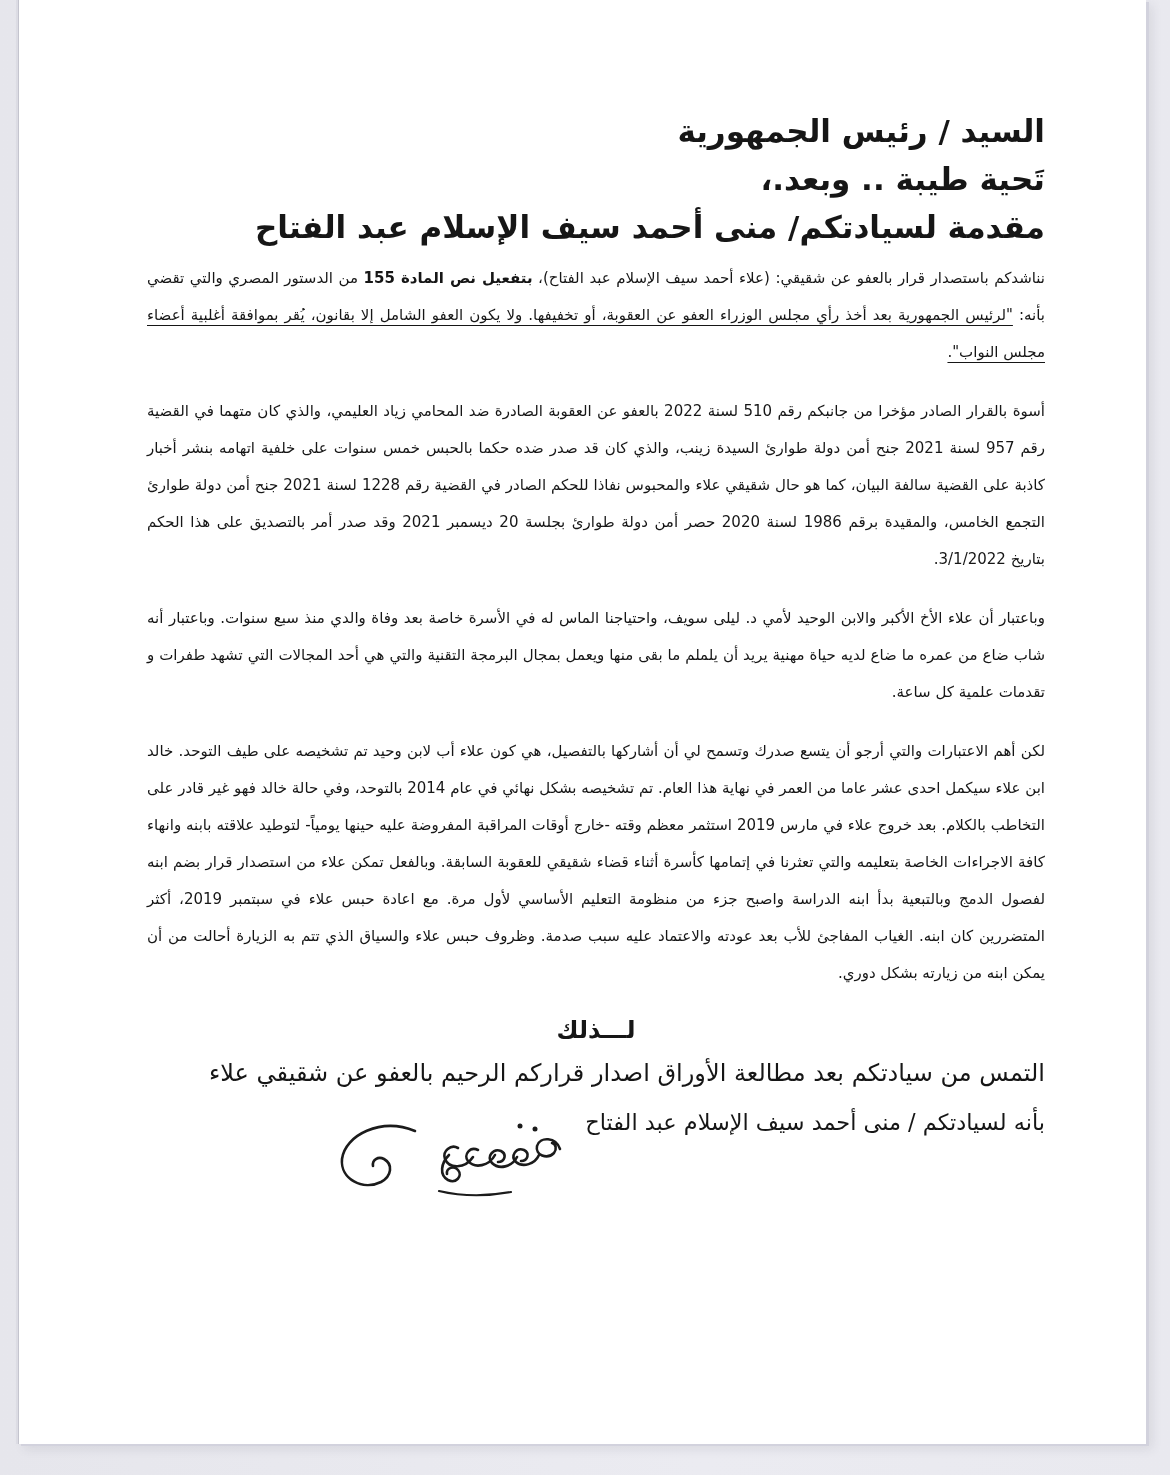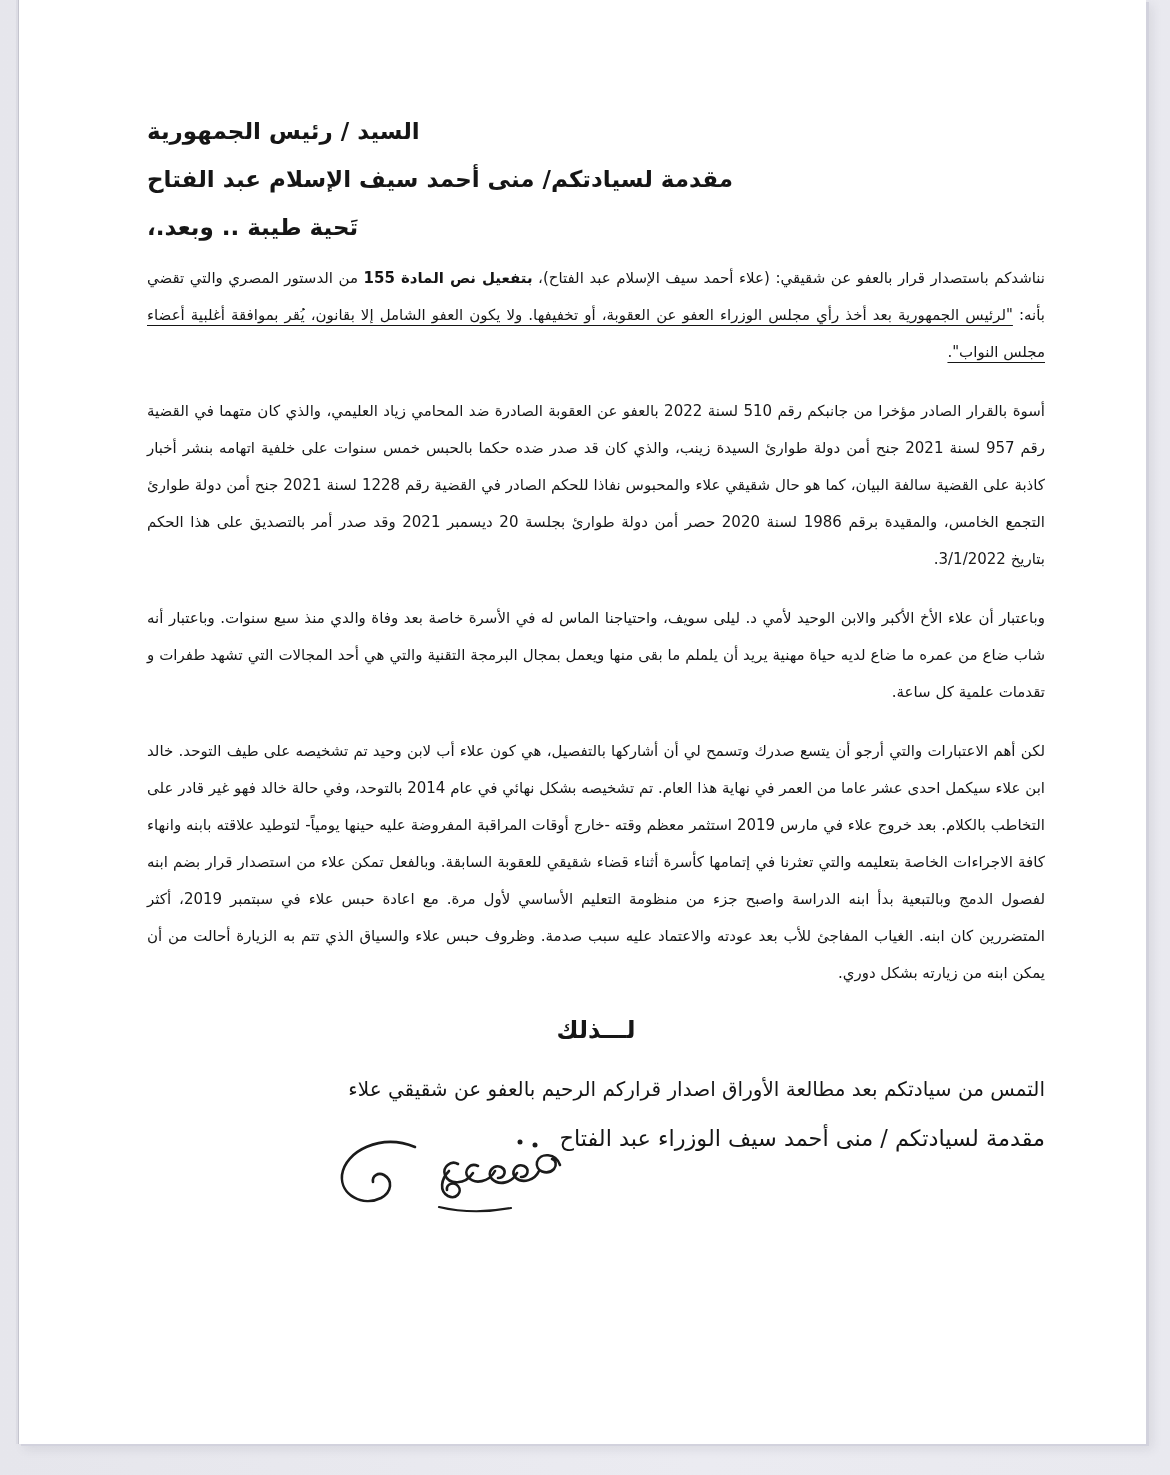--- a/index.html
+++ b/index.html
@@ -23,24 +23,24 @@
                 3px 2px 0 #d2d2dd,
                 6px 5px 10px rgba(60,60,80,0.10);
   }
   .content {
     direction: rtl;
     padding: 116px 101px 0 128px;
     color: #161616;
   }
   .hdr {
     font-weight: bold;
-    font-size: 23px;
+    font-size: 31px;
     line-height: 31px;
     margin: 0 0 17px 0;
-    text-align: left;
+    text-align: right;
   }
   .subject {
     font-weight: bold;
     font-size: 26px;
     line-height: 34px;
     margin: 0 0 15px 0;
     text-align: center;
   }
   .para {
     font-size: 15px;
@@ -48,24 +48,24 @@
     margin: 0 0 22px 0;
     text-align: justify;
   }
   .bold   { font-weight: bold; }
   .uline  { text-decoration: underline; text-underline-offset: 5px; }
   .therefore {
     font-weight: bold;
     font-size: 24px;
     line-height: 32px;
     text-align: center;
-    margin: 8px 0 26px 0;
+    margin: 8px 0 10px 0;
   }
   .closing-request {
-    font-size: 20px;
+    font-size: 24px;
     line-height: 34px;
     text-align: right;
     margin: 0 0 15px 0;
   }
   .sig-area {
     position: relative;
     height: 170px;
   }
   .closing-submitter {
     font-size: 22.4px;
@@ -80,38 +80,38 @@
   }
 </style>
 </head>
 <body>
 
 <div class="viewport">
   <div class="page">
     <div class="content">
 
       <p class="hdr">السيد / رئيس الجمهورية</p>
+      <p class="hdr">تَحية طيبة .. وبعد.،</p>
       <p class="hdr">مقدمة لسيادتكم/ منى أحمد سيف الإسلام عبد الفتاح</p>
-      <p class="hdr">تَحية طيبة .. وبعد.،</p>
 
 
       <p class="para"><span>نناشدكم باستصدار قرار بالعفو عن شقيقي: (علاء أحمد سيف الإسلام عبد الفتاح)، </span><span class="bold">بتفعيل نص المادة 155</span><span> من الدستور المصري والتي تقضي بأنه: </span><span class="uline">"لرئيس الجمهورية بعد أخذ رأي مجلس الوزراء العفو عن العقوبة، أو تخفيفها. ولا يكون العفو الشامل إلا بقانون، يُقر بموافقة أغلبية أعضاء مجلس النواب".</span></p>
 
       <p class="para">أسوة بالقرار الصادر مؤخرا من جانبكم رقم 510 لسنة 2022 بالعفو عن العقوبة الصادرة ضد المحامي زياد العليمي، والذي كان متهما في القضية رقم 957 لسنة 2021 جنح أمن دولة طوارئ السيدة زينب، والذي كان قد صدر ضده حكما بالحبس خمس سنوات على خلفية اتهامه بنشر أخبار كاذبة على القضية سالفة البيان، كما هو حال شقيقي علاء والمحبوس نفاذا للحكم الصادر في القضية رقم 1228 لسنة 2021 جنح أمن دولة طوارئ التجمع الخامس، والمقيدة برقم 1986 لسنة 2020 حصر أمن دولة طوارئ بجلسة 20 ديسمبر 2021 وقد صدر أمر بالتصديق على هذا الحكم بتاريخ 3/1/2022.</p>
 
       <p class="para">وباعتبار أن علاء الأخ الأكبر والابن الوحيد لأمي د. ليلى سويف، واحتياجنا الماس له في الأسرة خاصة بعد وفاة والدي منذ سبع سنوات. وباعتبار أنه شاب ضاع من عمره ما ضاع لديه حياة مهنية يريد أن يلملم ما بقى منها ويعمل بمجال البرمجة التقنية والتي هي أحد المجالات التي تشهد طفرات و تقدمات علمية كل ساعة.</p>
 
       <p class="para">لكن أهم الاعتبارات والتي أرجو أن يتسع صدرك وتسمح لي أن أشاركها بالتفصيل، هي كون علاء أب لابن وحيد تم تشخيصه على طيف التوحد. خالد ابن علاء سيكمل احدى عشر عاما من العمر في نهاية هذا العام. تم تشخيصه بشكل نهائي في عام 2014 بالتوحد، وفي حالة خالد فهو غير قادر على التخاطب بالكلام. بعد خروج علاء في مارس 2019 استثمر معظم وقته -خارج أوقات المراقبة المفروضة عليه حينها يومياً- لتوطيد علاقته بابنه وانهاء كافة الاجراءات الخاصة بتعليمه والتي تعثرنا في إتمامها كأسرة أثناء قضاء شقيقي للعقوبة السابقة. وبالفعل تمكن علاء من استصدار قرار بضم ابنه لفصول الدمج وبالتبعية بدأ ابنه الدراسة واصبح جزء من منظومة التعليم الأساسي لأول مرة. مع اعادة حبس علاء في سبتمبر 2019، أكثر المتضررين كان ابنه. الغياب المفاجئ للأب بعد عودته والاعتماد عليه سبب صدمة. وظروف حبس علاء والسياق الذي تتم به الزيارة أحالت من أن يمكن ابنه من زيارته بشكل دوري.</p>
 
       <h3 class="therefore">لـــذلك</h3>
 
       <p class="closing-request">التمس من سيادتكم بعد مطالعة الأوراق اصدار قراركم الرحيم بالعفو عن شقيقي علاء</p>
 
       <div class="sig-area">
-        <p class="closing-submitter">مقدمة لسيادتكم / منى أحمد سيف الوزراء عبد الفتاح</p>
+        <p class="closing-submitter">بأنه لسيادتكم / منى أحمد سيف الإسلام عبد الفتاح</p>
 
         <svg class="signature-svg" viewBox="0 0 246 92" xmlns="http://www.w3.org/2000/svg" fill="none" stroke="#1b1b1b" stroke-width="2.6" stroke-linecap="round" stroke-linejoin="round">
 
           <path d="M 88,16 C 54,2 18,20 15,44 C 13,64 36,76 54,67 C 65,61 66,49 57,44 C 51,41 45,45 46,51"></path>
 
           <path d="M 233,34 C 229,22 213,21 210,31 C 208,40 220,45 227,38 C 230,34 229,29 225,28"></path>
           <path d="M 212,40 C 208,49 196,53 189,47 C 183,41 189,32 197,35 C 203,38 201,46 194,46"></path>
 
           <path d="M 190,42 C 185,52 172,55 165,48 C 159,42 166,33 174,36 C 180,39 178,47 171,47"></path>
           <path d="M 168,40 C 162,51 148,54 141,46 C 136,40 143,31 151,35"></path>

